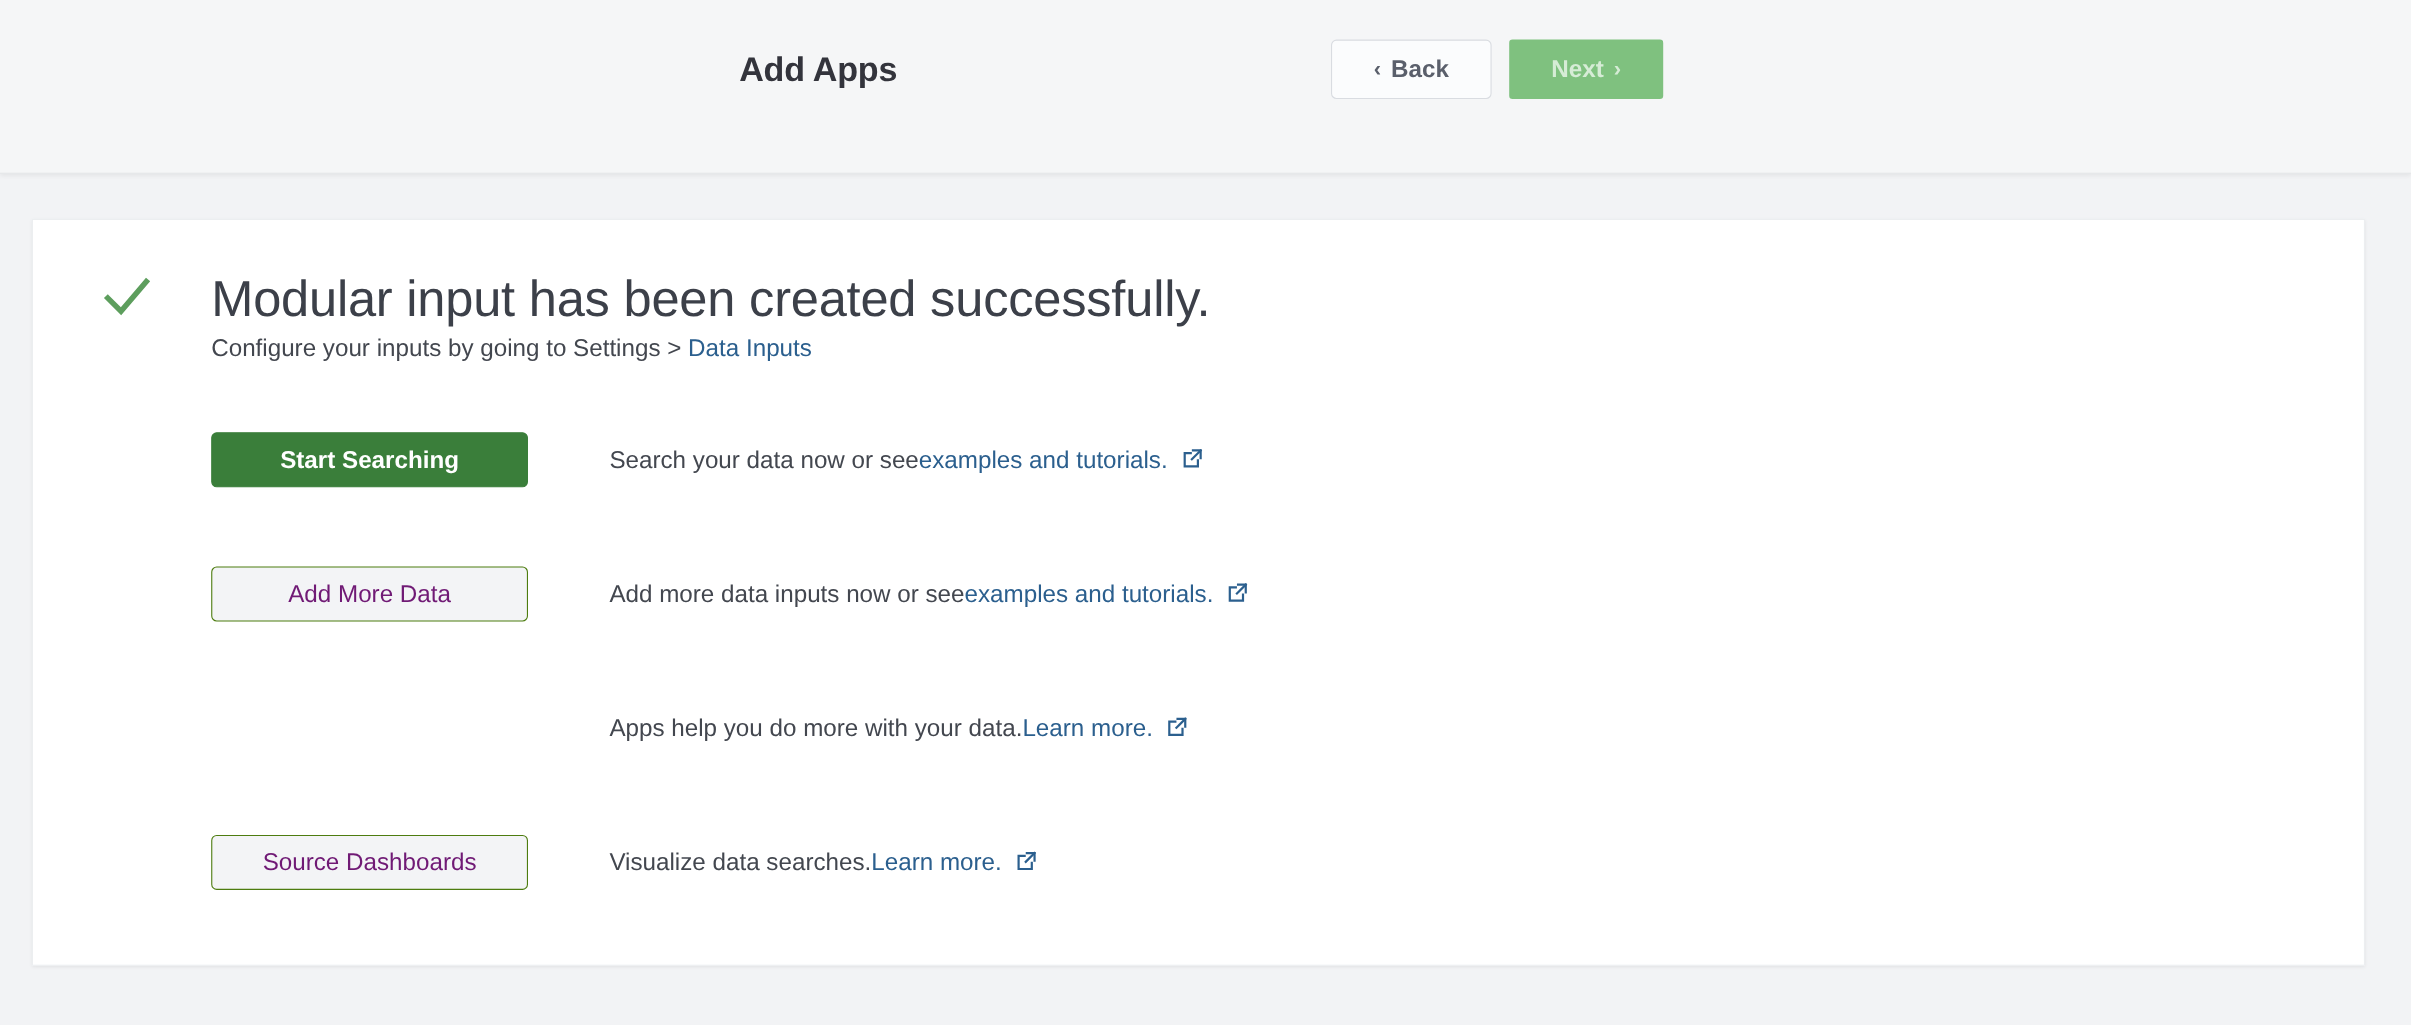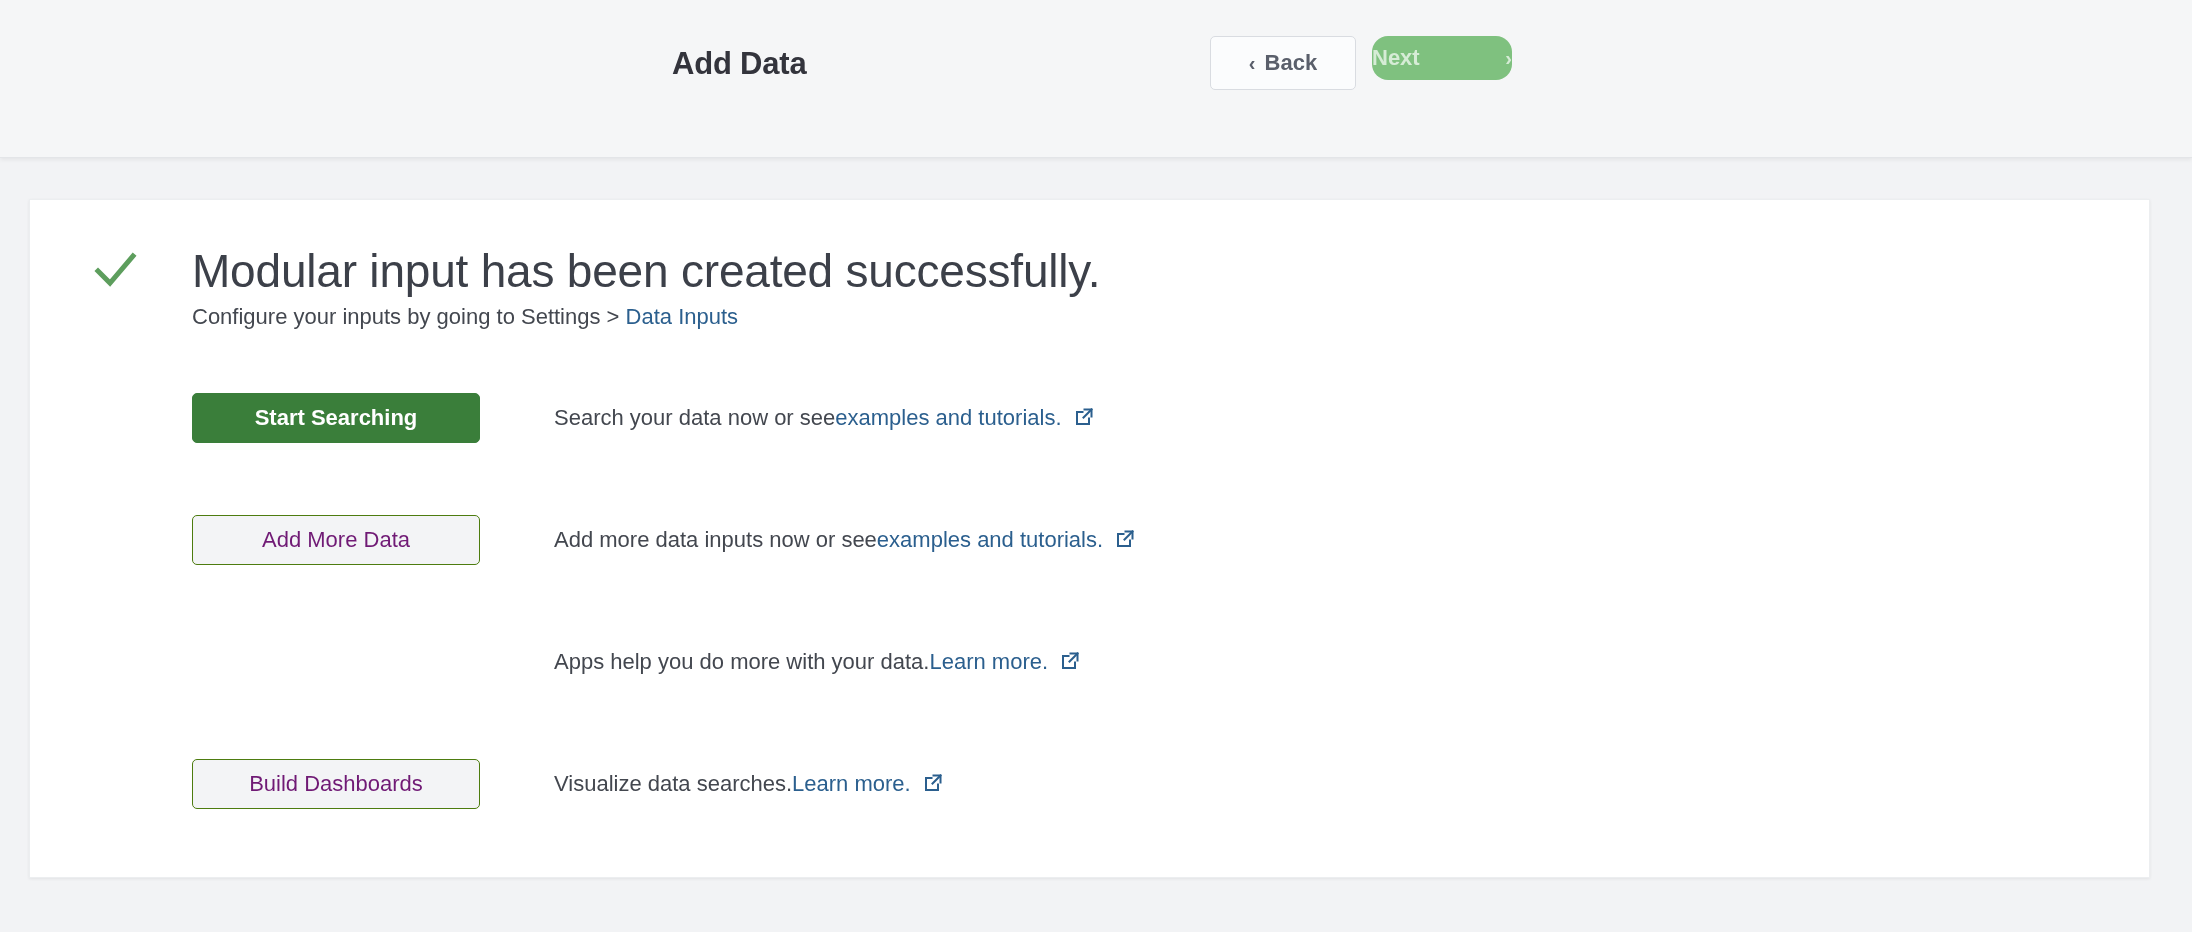--- a/index.html
+++ b/index.html
@@ -108,30 +108,30 @@
     font-size: 22px;
     font-weight: bold;
     display: flex;
     align-items: center;
     justify-content: center;
     gap: 9px;
     cursor: pointer;
   }
   .btn-next {
     width: 140px;
-    height: 44px;
+    height: 54px;
     border: none;
-    border-radius: 16px;
+    border-radius: 3px;
     background: #7fc17f;
     color: #d6ecd6;
     font-size: 22px;
     font-weight: bold;
     display: flex;
     align-items: center;
-    justify-content: space-between;
+    justify-content: center;
     gap: 9px;
     cursor: default;
   }
   .chev { font-size: 20px; font-weight: bold; line-height: 1; }
 
   
   .card {
     position: absolute;
     left: 29px;
     top: 199px;
@@ -229,21 +229,21 @@
     position: relative;
     top: 2px;
   }
 </style>
 </head>
 <body>
 
 <div class="header">
   <div class="header-inner">
 
-    <div class="page-title">Add Data</div>
+    <div class="page-title">Add Apps</div>
 
 
     <div class="nav-buttons">
       <div class="btn-back">
         <span class="chev">‹</span>
         <span>Back</span>
       </div>
       <div class="btn-next">
         <span>Next</span>
         <span class="chev">›</span>
@@ -312,21 +312,21 @@
             <path d="M10.5 2.5 H17.5 V9.5" fill="none" stroke="#2b5f8e" stroke-width="2" stroke-linecap="square"></path>
             <path d="M17.5 2.5 L9.5 10.5" fill="none" stroke="#2b5f8e" stroke-width="2" stroke-linecap="square"></path>
             <path d="M15 11.5 V17 H3 V5 H8.5" fill="none" stroke="#2b5f8e" stroke-width="2" stroke-linecap="square"></path>
           </svg>
         </span>
       </div>
     </div>
 
     <div class="row">
       <div class="row-btn secondary">
-        <span>Build Dashboards</span>
+        <span>Source Dashboards</span>
       </div>
       <div class="row-text">
         <span>Visualize data searches. </span>
           <a class="link">Learn more.</a>
         <span class="ext-icon">
           <svg width="20" height="20" viewBox="0 0 20 20" aria-hidden="true">
             <path d="M10.5 2.5 H17.5 V9.5" fill="none" stroke="#2b5f8e" stroke-width="2" stroke-linecap="square"></path>
             <path d="M17.5 2.5 L9.5 10.5" fill="none" stroke="#2b5f8e" stroke-width="2" stroke-linecap="square"></path>
             <path d="M15 11.5 V17 H3 V5 H8.5" fill="none" stroke="#2b5f8e" stroke-width="2" stroke-linecap="square"></path>
           </svg>

